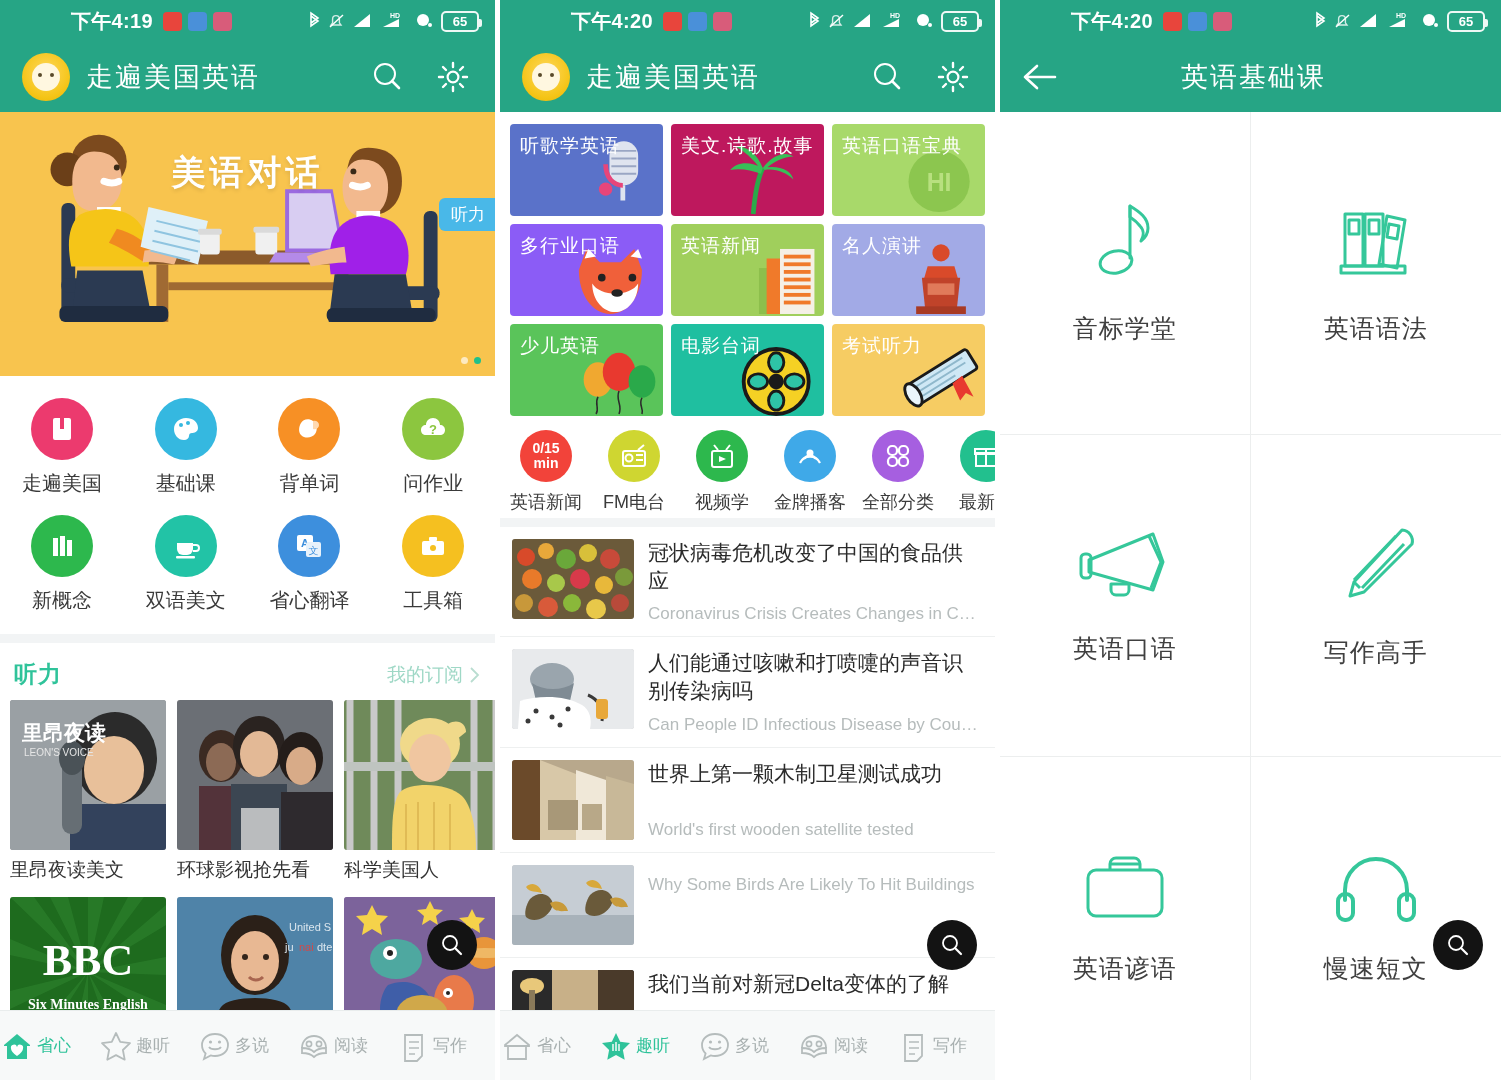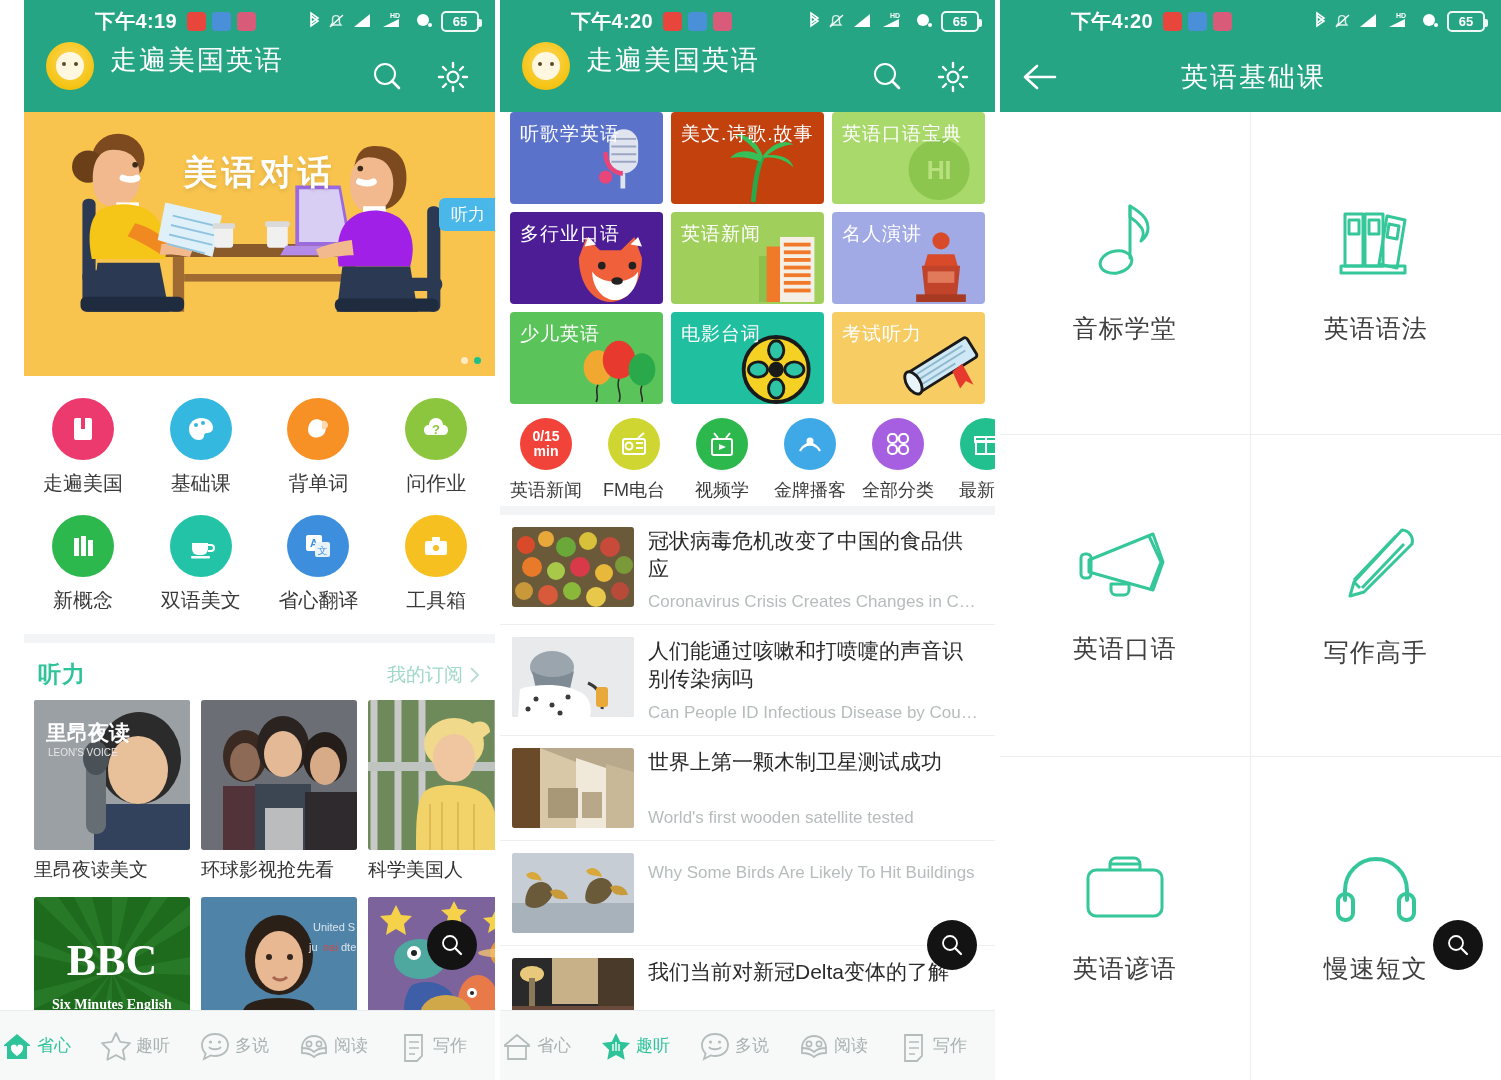--- a/index.html
+++ b/index.html
@@ -4,21 +4,21 @@
 <style>
   * { box-sizing: border-box; margin: 0; padding: 0; }
   body {
     width: 1501px; height: 1080px;
     background: #ffffff;
     font-family: "Liberation Sans", "DejaVu Sans", sans-serif;
     overflow: hidden;
   }
   .screens { display: flex; width: 1501px; height: 1080px; }
   .phone { position: relative; height: 1080px; overflow: hidden; background: #fff; }
-  .phone.p1 { width: 500px; border-right: 5px solid #fff; padding-left: 24px; }
+  .phone.p1 { width: 500px; border-right: 5px solid #fff; }
   .phone.p2 { width: 500px; border-right: 5px solid #fff; }
   .phone.p3 { width: 501px; }
 
   
   .statusbar {
     height: 42px; background: #26a585; display: flex; align-items: center;
     color: #fff; font-size: 19px; padding: 0 16px; position: relative;
   }
   .sb-time { margin-left: 55px; font-weight: 700; letter-spacing: .3px; font-size: 20px;}
   .sb-notif { display: flex; gap: 6px; margin-left: 10px; align-items:center;}
@@ -30,21 +30,21 @@
   .sb-right svg { display:block; }
   .batt {
     border: 2px solid rgba(255,255,255,.92); border-radius: 5px; width: 38px; height: 21px;
     font-size: 13px; color: #fff; display: flex; align-items: center; justify-content: center;
     font-weight: 700; position: relative;
   }
   .batt:after{ content:""; position:absolute; right:-5px; top:6px; width:3px;height:8px;background:rgba(255,255,255,.92);border-radius:0 2px 2px 0;}
 
   
   .appbar {
-    height: 70px; background: #26a585; display: flex; 
+    height: 70px; background: #26a585; display: flex; align-items: center;
     padding: 0 22px; gap: 16px;
   }
   .logo {
     width: 48px; height: 48px; border-radius: 50%;
     background: radial-gradient(circle at 50% 40%, #ffd85e 0%, #f5c518 65%, #e8b500 100%);
     display:flex; align-items:center; justify-content:center; flex:none; position:relative;
   }
   .logo .face { width:28px;height:28px;border-radius:50%;background:#fff7e0; position:relative;}
   .logo .face:before{content:"";position:absolute;left:6px;top:10px;width:4px;height:4px;border-radius:50%;background:#5a4a2a;}
   .logo .face:after{content:"";position:absolute;right:6px;top:10px;width:4px;height:4px;border-radius:50%;background:#5a4a2a;}
@@ -92,21 +92,21 @@
   
   .bottomnav {
     position:absolute; left:0; right:0; bottom:0; height:70px; background:#f7f9f9;
     display:flex; align-items:center; border-top:1px solid #e9eded;
   }
   .navitem { flex:1; display:flex; flex-direction:row; align-items:center; gap:3px; cursor:pointer;}
   .navlabel { font-size:17px; color:#a8b0b0; }
   .navitem.active .navlabel { color:#2fc39a; }
 
   
-  .tiles { padding: 0 10px 0; }
+  .tiles { padding: 12px 10px 0; }
   .tilerow { display:flex; gap:8px; margin-bottom:8px; }
   .tile { flex:1; height:92px; border-radius:4px; position:relative; overflow:hidden; cursor:pointer; }
   .tile-label { position:absolute; left:10px; top:9px; color:#fff; font-size:19px; letter-spacing:1px; z-index:3;}
 
   .iconrow { display:flex; padding:6px 2px 4px; overflow:hidden;}
   .iconitem { width:88px; flex:none; display:flex; flex-direction:column; align-items:center; cursor:pointer;}
   .icircle { width:52px;height:52px;border-radius:50%;display:flex;align-items:center;justify-content:center;color:#fff;font-size:14px;line-height:1.05;text-align:center;font-weight:700;}
   .ilabel { font-size:18px; color:#3b3b3b; margin-top:8px; white-space:nowrap;}
 
   .newslist { border-top:9px solid #f2f4f5; }
@@ -591,39 +591,39 @@
           <svg viewBox="0 0 160 92" width="100%" height="100%">
               <rect x="104" y="16" width="30" height="46" rx="15" fill="#dfe4ef"></rect>
               <g stroke="#9aa6c4" stroke-width="2">
                 <path d="M106 26h26M106 34h26M106 42h26M106 50h26"></path>
               </g>
               <path d="M118 62v16" stroke="#dfe4ef" stroke-width="5"></path>
               <path d="M100 40c0 14 8 22 18 22" fill="none" stroke="#e8457a" stroke-width="5"></path>
               <circle cx="100" cy="66" r="7" fill="#e8457a"></circle>
             </svg>
         </div>
-        <div class="tile" style="background:#c2410c">
+        <div class="tile" style="background:#be185d">
           <span class="tile-label">美文.诗歌.故事</span>
           <svg viewBox="0 0 160 92" width="100%" height="100%">
               <path d="M86 92c2-24 6-40 10-48" stroke="#2aa94a" stroke-width="5" fill="none"></path>
               <g fill="#38bf58">
                 <path d="M96 44c-14-8-28-6-34 2 10-2 22 0 32 4zM96 44c-6-16-18-24-28-22 8 4 18 12 26 24zM96 44c10-14 24-18 32-12-10 0-22 6-30 14zM96 44c16-4 30 2 32 12-8-8-20-12-30-10z"></path>
               </g>
             </svg>
         </div>
         <div class="tile" style="background:#a8d96a">
           <span class="tile-label">英语口语宝典</span>
           <svg viewBox="0 0 160 92" width="100%" height="100%">
               <circle cx="112" cy="58" r="32" fill="#8cc64f"></circle>
               <text x="112" y="68" font-size="26" fill="#b8e07f" text-anchor="middle" font-family="sans-serif" font-weight="bold">HI</text>
             </svg>
         </div>
       </div>
       <div class="tilerow">
-        <div class="tile" style="background:#4c1d95">
+        <div class="tile" style="background:#8b5cf6">
           <span class="tile-label">多行业口语</span>
           <svg viewBox="0 0 160 92" width="100%" height="100%">
               <path d="M72 46l8-22 14 14h22l14-14 8 22c0 26-14 46-33 46S72 72 72 46z" fill="#f0603a"></path>
               <path d="M78 34l4-10 8 8zM138 34l-4-10-8 8z" fill="#fff"></path>
               <path d="M86 60c8 14 40 14 48 0 0 18-12 30-24 30s-24-12-24-30z" fill="#fff"></path>
               <circle cx="96" cy="54" r="4" fill="#222"></circle>
               <circle cx="128" cy="54" r="4" fill="#222"></circle>
               <ellipse cx="112" cy="70" rx="6" ry="4" fill="#222"></ellipse>
             </svg>
         </div>

